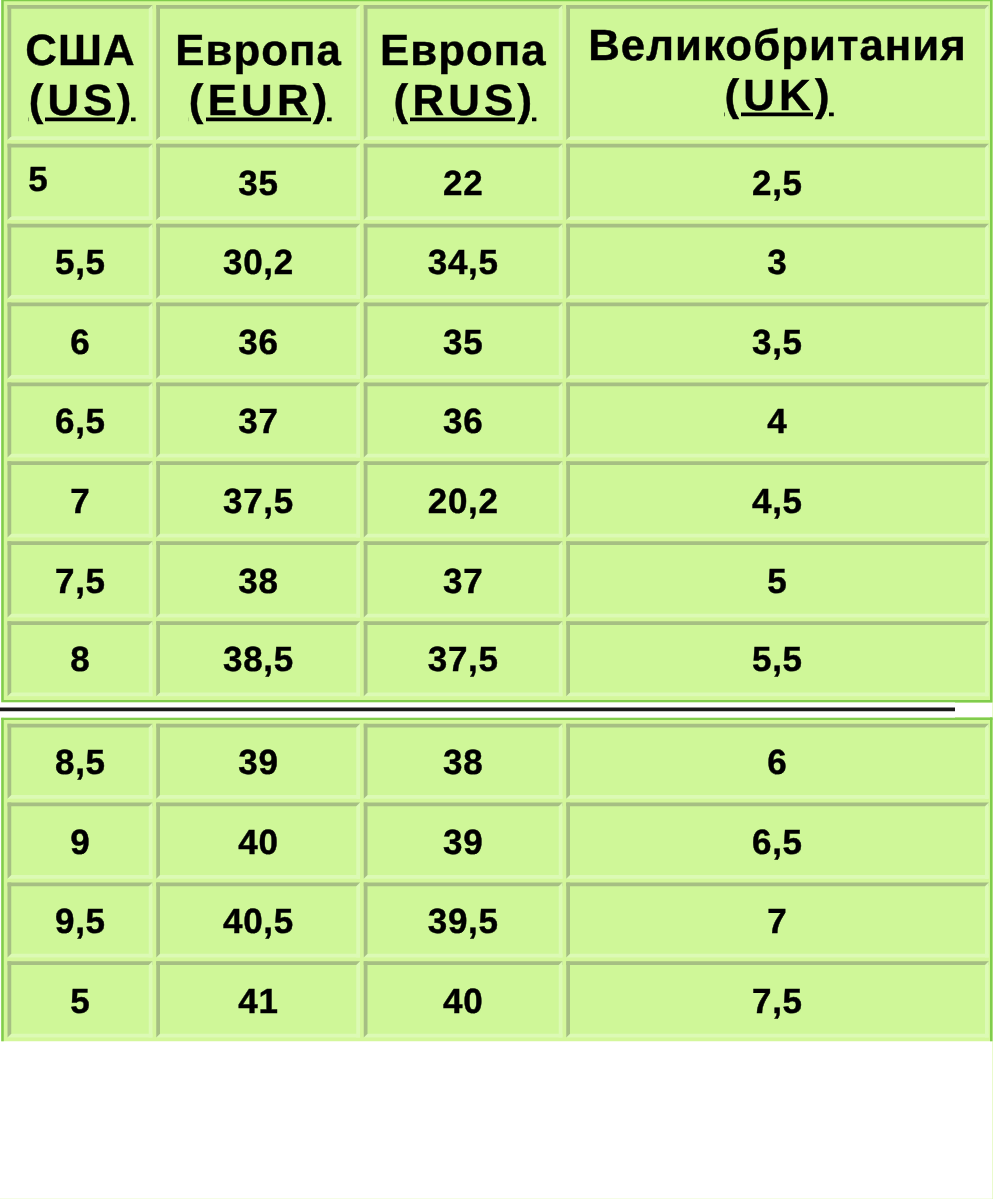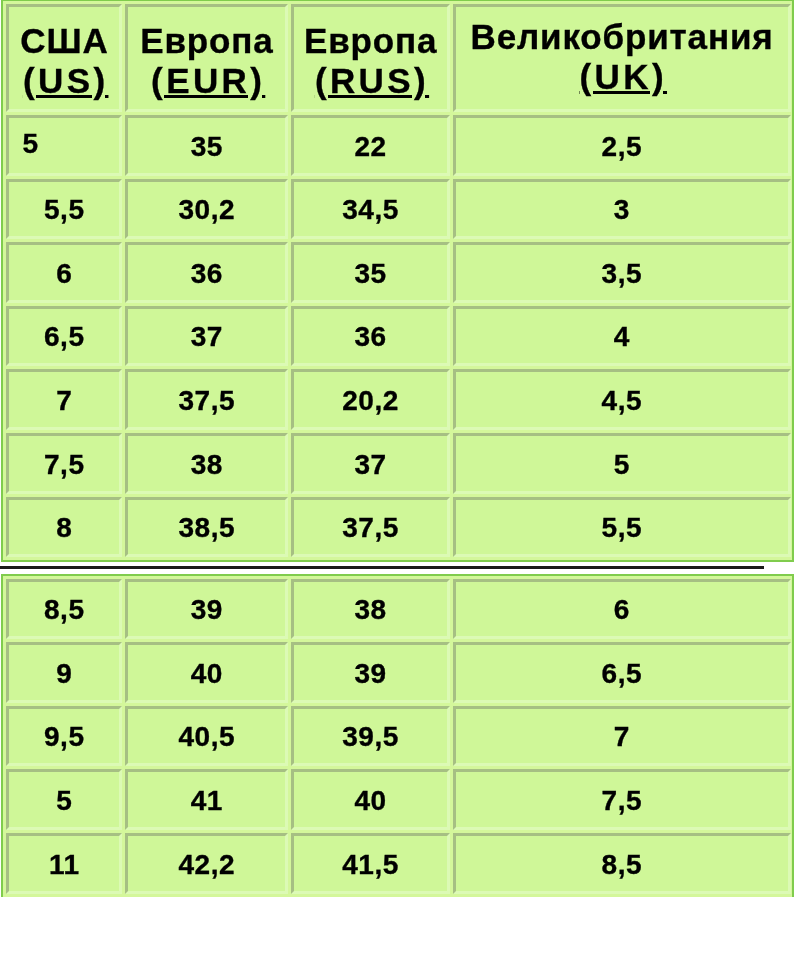--- a/index.html
+++ b/index.html
@@ -163,23 +163,17 @@
       <td>40,5</td>
       <td>39,5</td>
       <td>7</td>
     </tr>
     <tr>
       <td>5</td>
       <td>41</td>
       <td>40</td>
       <td>7,5</td>
     </tr>
-    <tr>
-      <td>11</td>
-      <td>42,2</td>
-      <td>41,5</td>
-      <td>8,5</td>
-    </tr>
       </tbody>
     </table>
   </div>
 
 </div>
 
 </body></html>

